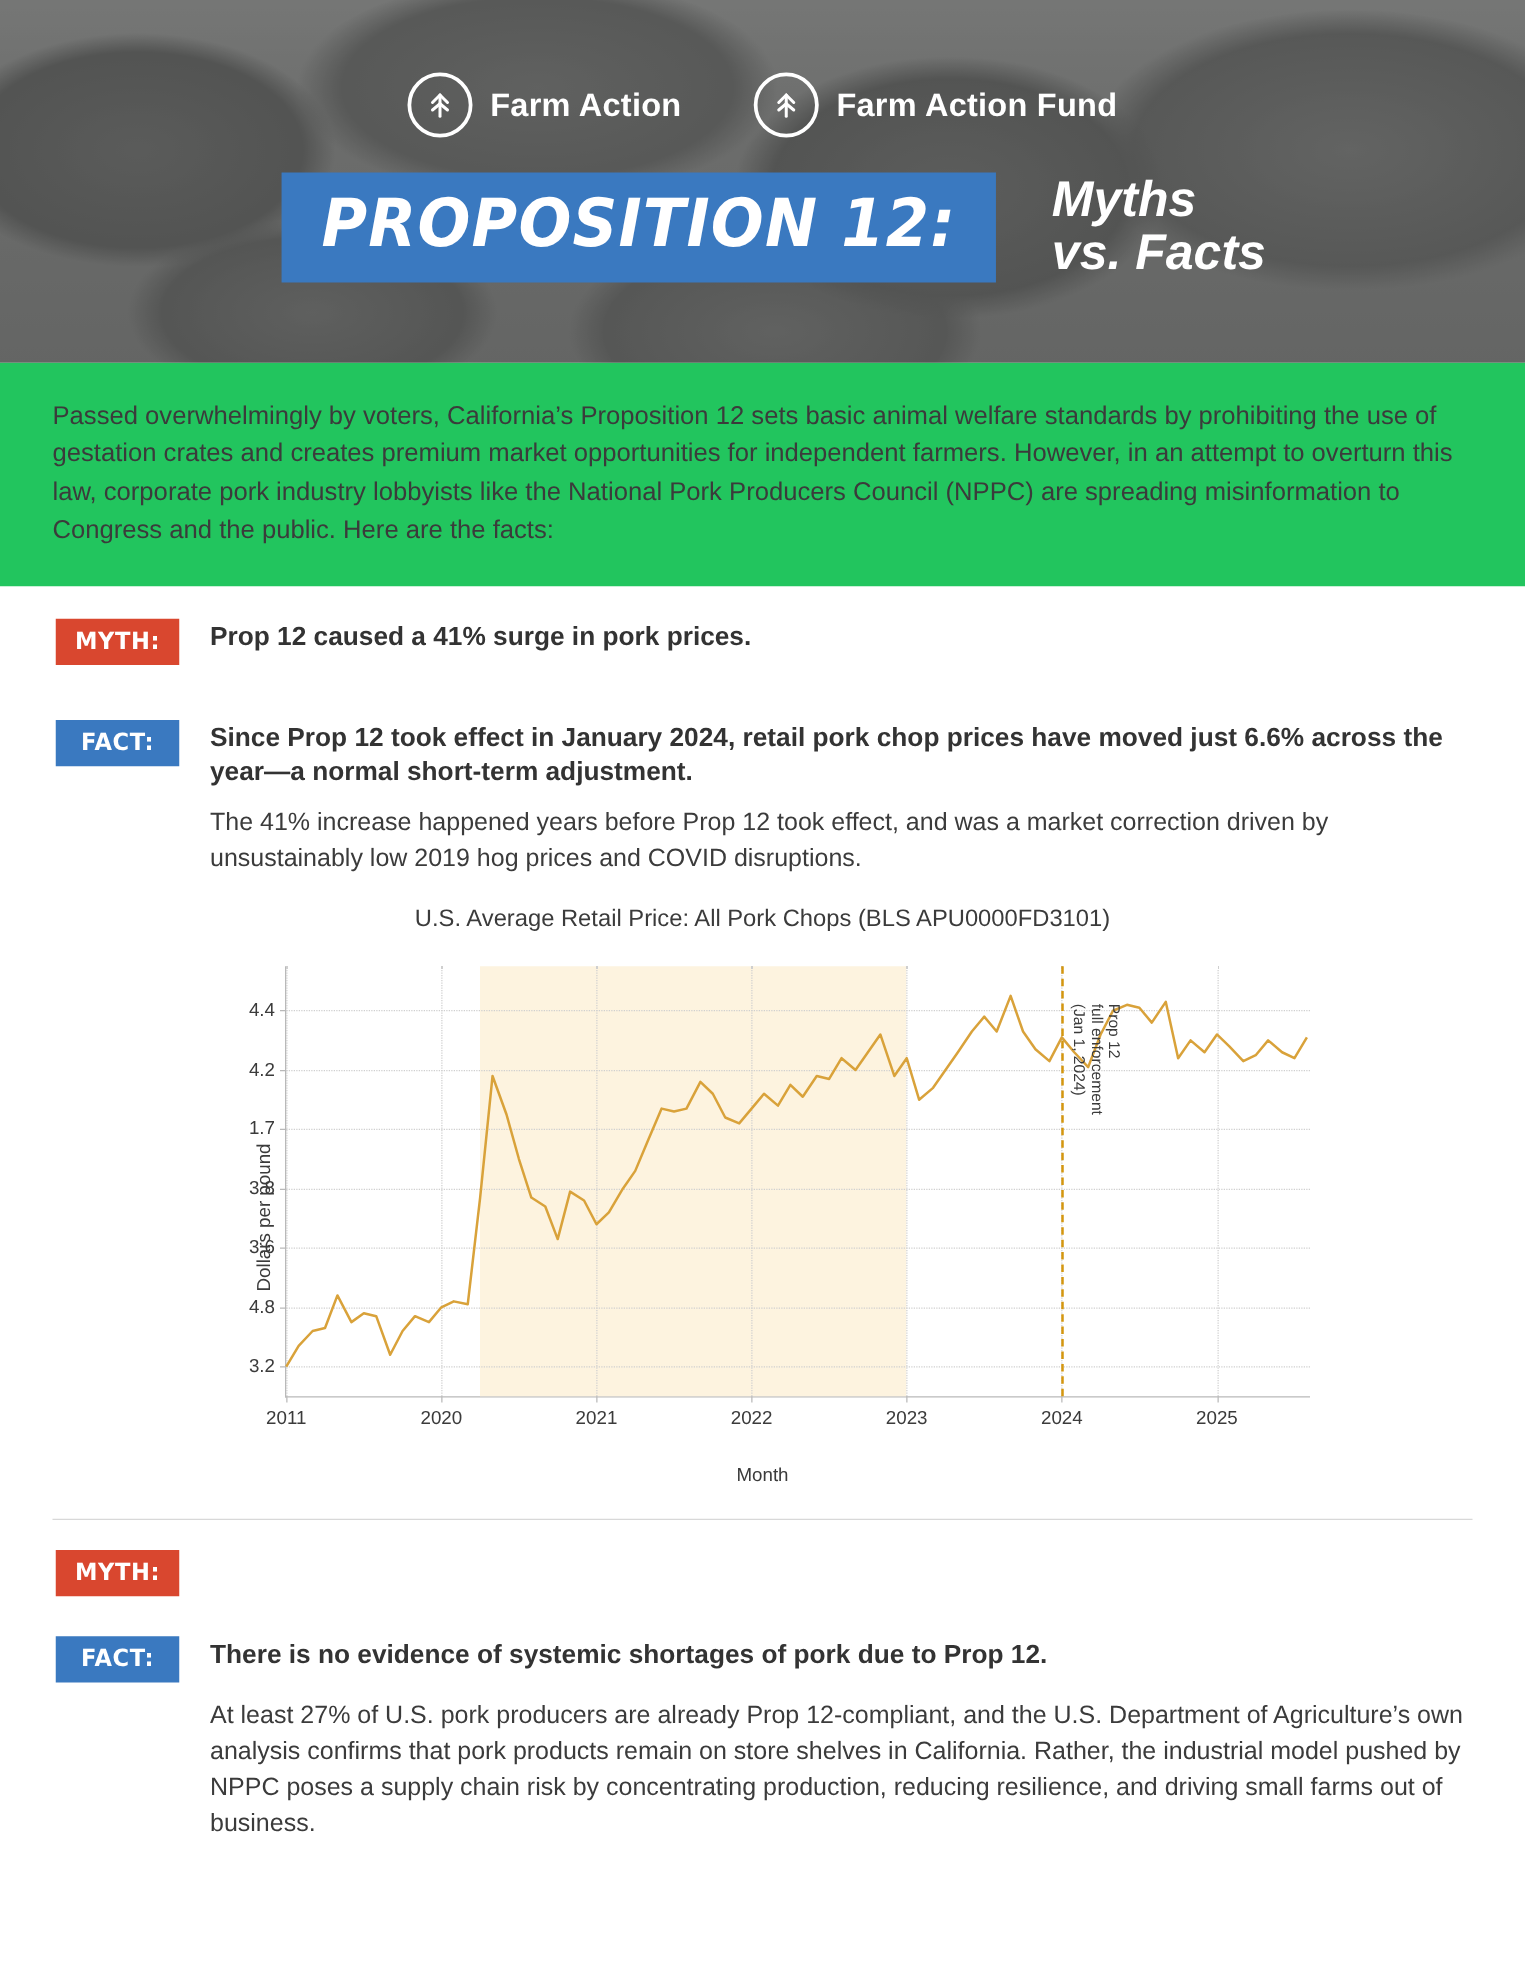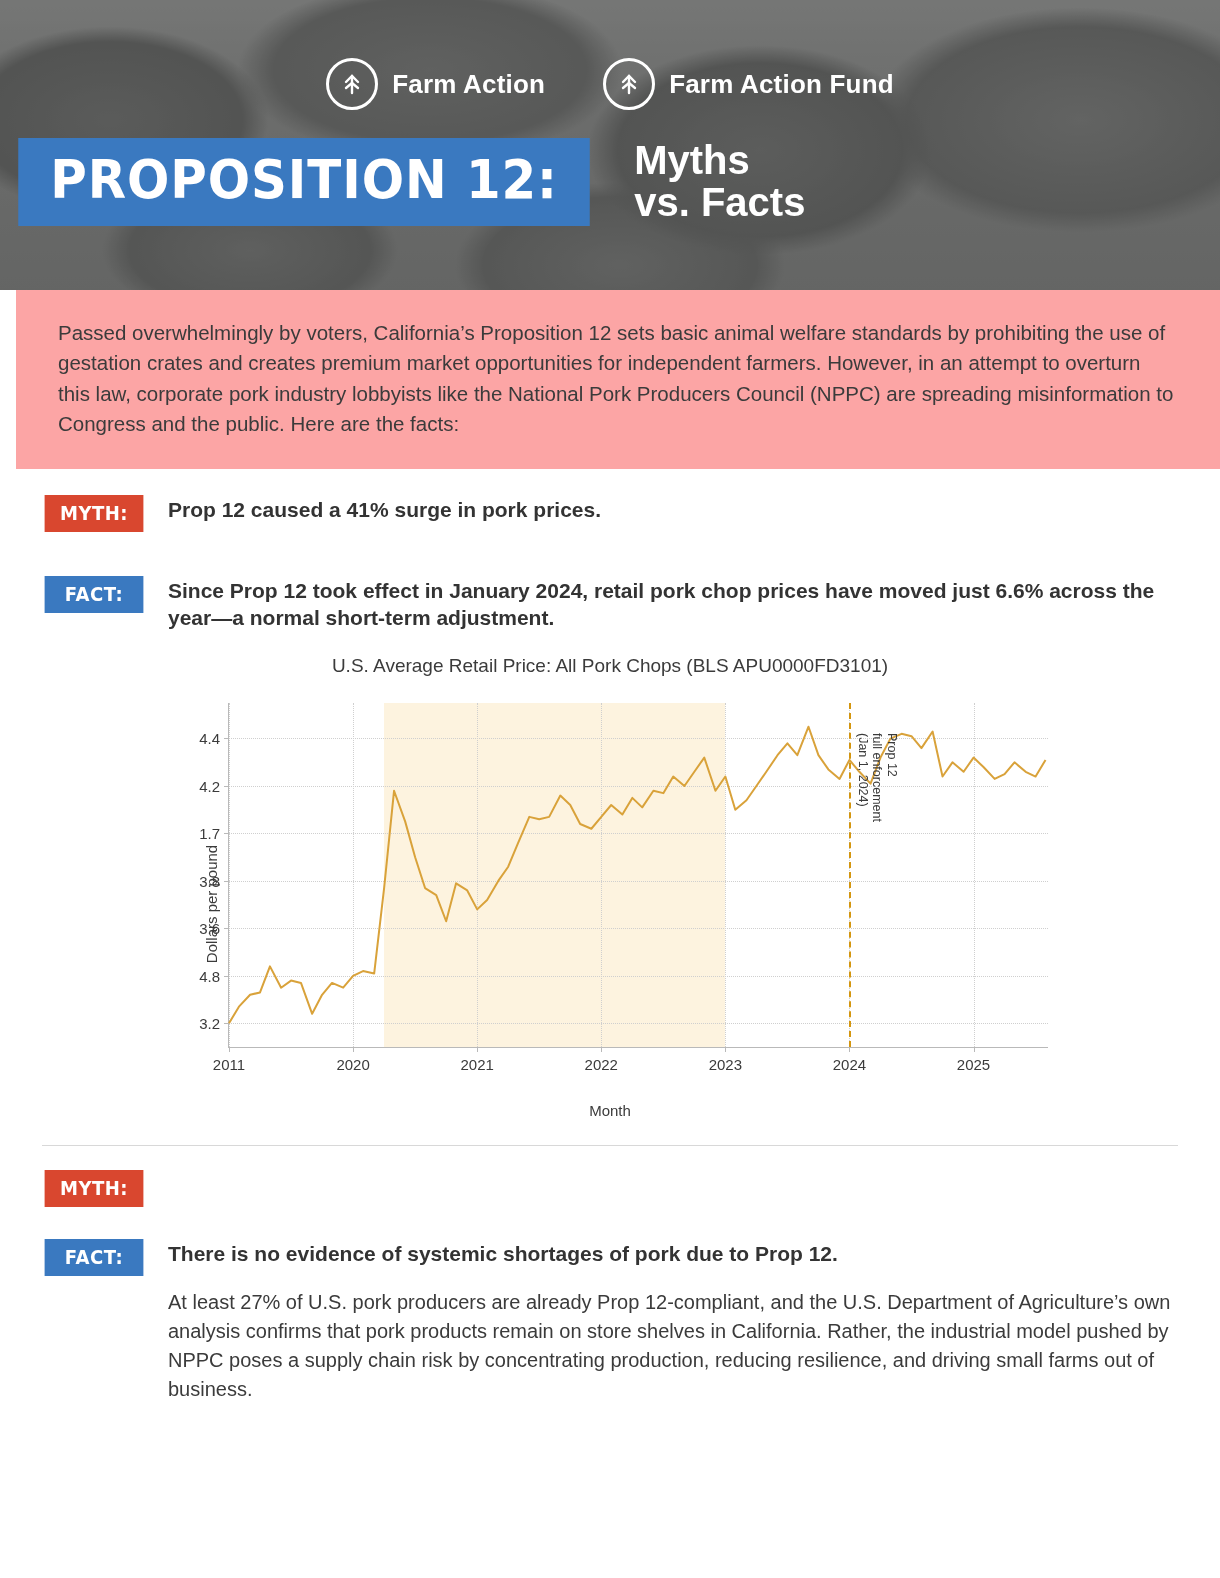--- a/index.html
+++ b/index.html
@@ -60,22 +60,24 @@
   }
   .logo-text {
     color: #ffffff;
     font-size: 26px;
     font-weight: bold;
     letter-spacing: 0.2px;
   }
   .title-row {
     display: flex;
     align-items: center;
+    justify-content: center;
     gap: 26px;
     margin-top: 28px;
+    font-style: italic;
   }
   .prop-badge {
     background: #3a79c0;
     color: #ffffff;
     font-size: 53px;
     font-weight: bold;
     letter-spacing: 1px;
     padding: 14px 34px 18px 34px;
     font-family: "DejaVu Sans", sans-serif;
     transform: scaleX(0.94);
@@ -83,23 +85,22 @@
   }
   .myths {
     color: #ffffff;
     font-size: 40px;
     font-weight: bold;
     line-height: 1.04;
   }
 
   
   .intro {
-    background: #fca5a5;
+    background: #22c55e;
     padding: 28px 42px 30px 42px;
-    margin-left: 16px;
   }
   .intro p {
     margin: 0;
     font-size: 20.5px;
     line-height: 1.48;
     color: #3b3b3b;
   }
 
   
   .content { padding: 26px 42px 0 42px; }
@@ -300,20 +301,21 @@
     <div class="mf-text">Prop 12 caused a 41% surge in pork prices.</div>
   </div>
 
   <div class="gap-lg"></div>
 
   <div class="mf-row">
     <div class="tag tag-fact">FACT:</div>
     <div class="mf-text">Since Prop 12 took effect in January 2024, retail pork chop prices have moved just 6.6% across the year—a normal short-term adjustment.</div>
   </div>
 
+  <div class="mf-sub">The 41% increase happened years before Prop 12 took effect, and was a market correction driven by unsustainably low 2019 hog prices and COVID disruptions.</div>
 
   <div class="chart-wrap">
     <div class="chart-title">
       <div>U.S. Average Retail Price: All Pork Chops (BLS APU0000FD3101)</div>
     </div>
 
     <div class="chart-area">
       <div class="ylabel">Dollars per pound</div>
       <div class="xlabel">Month</div>
 

